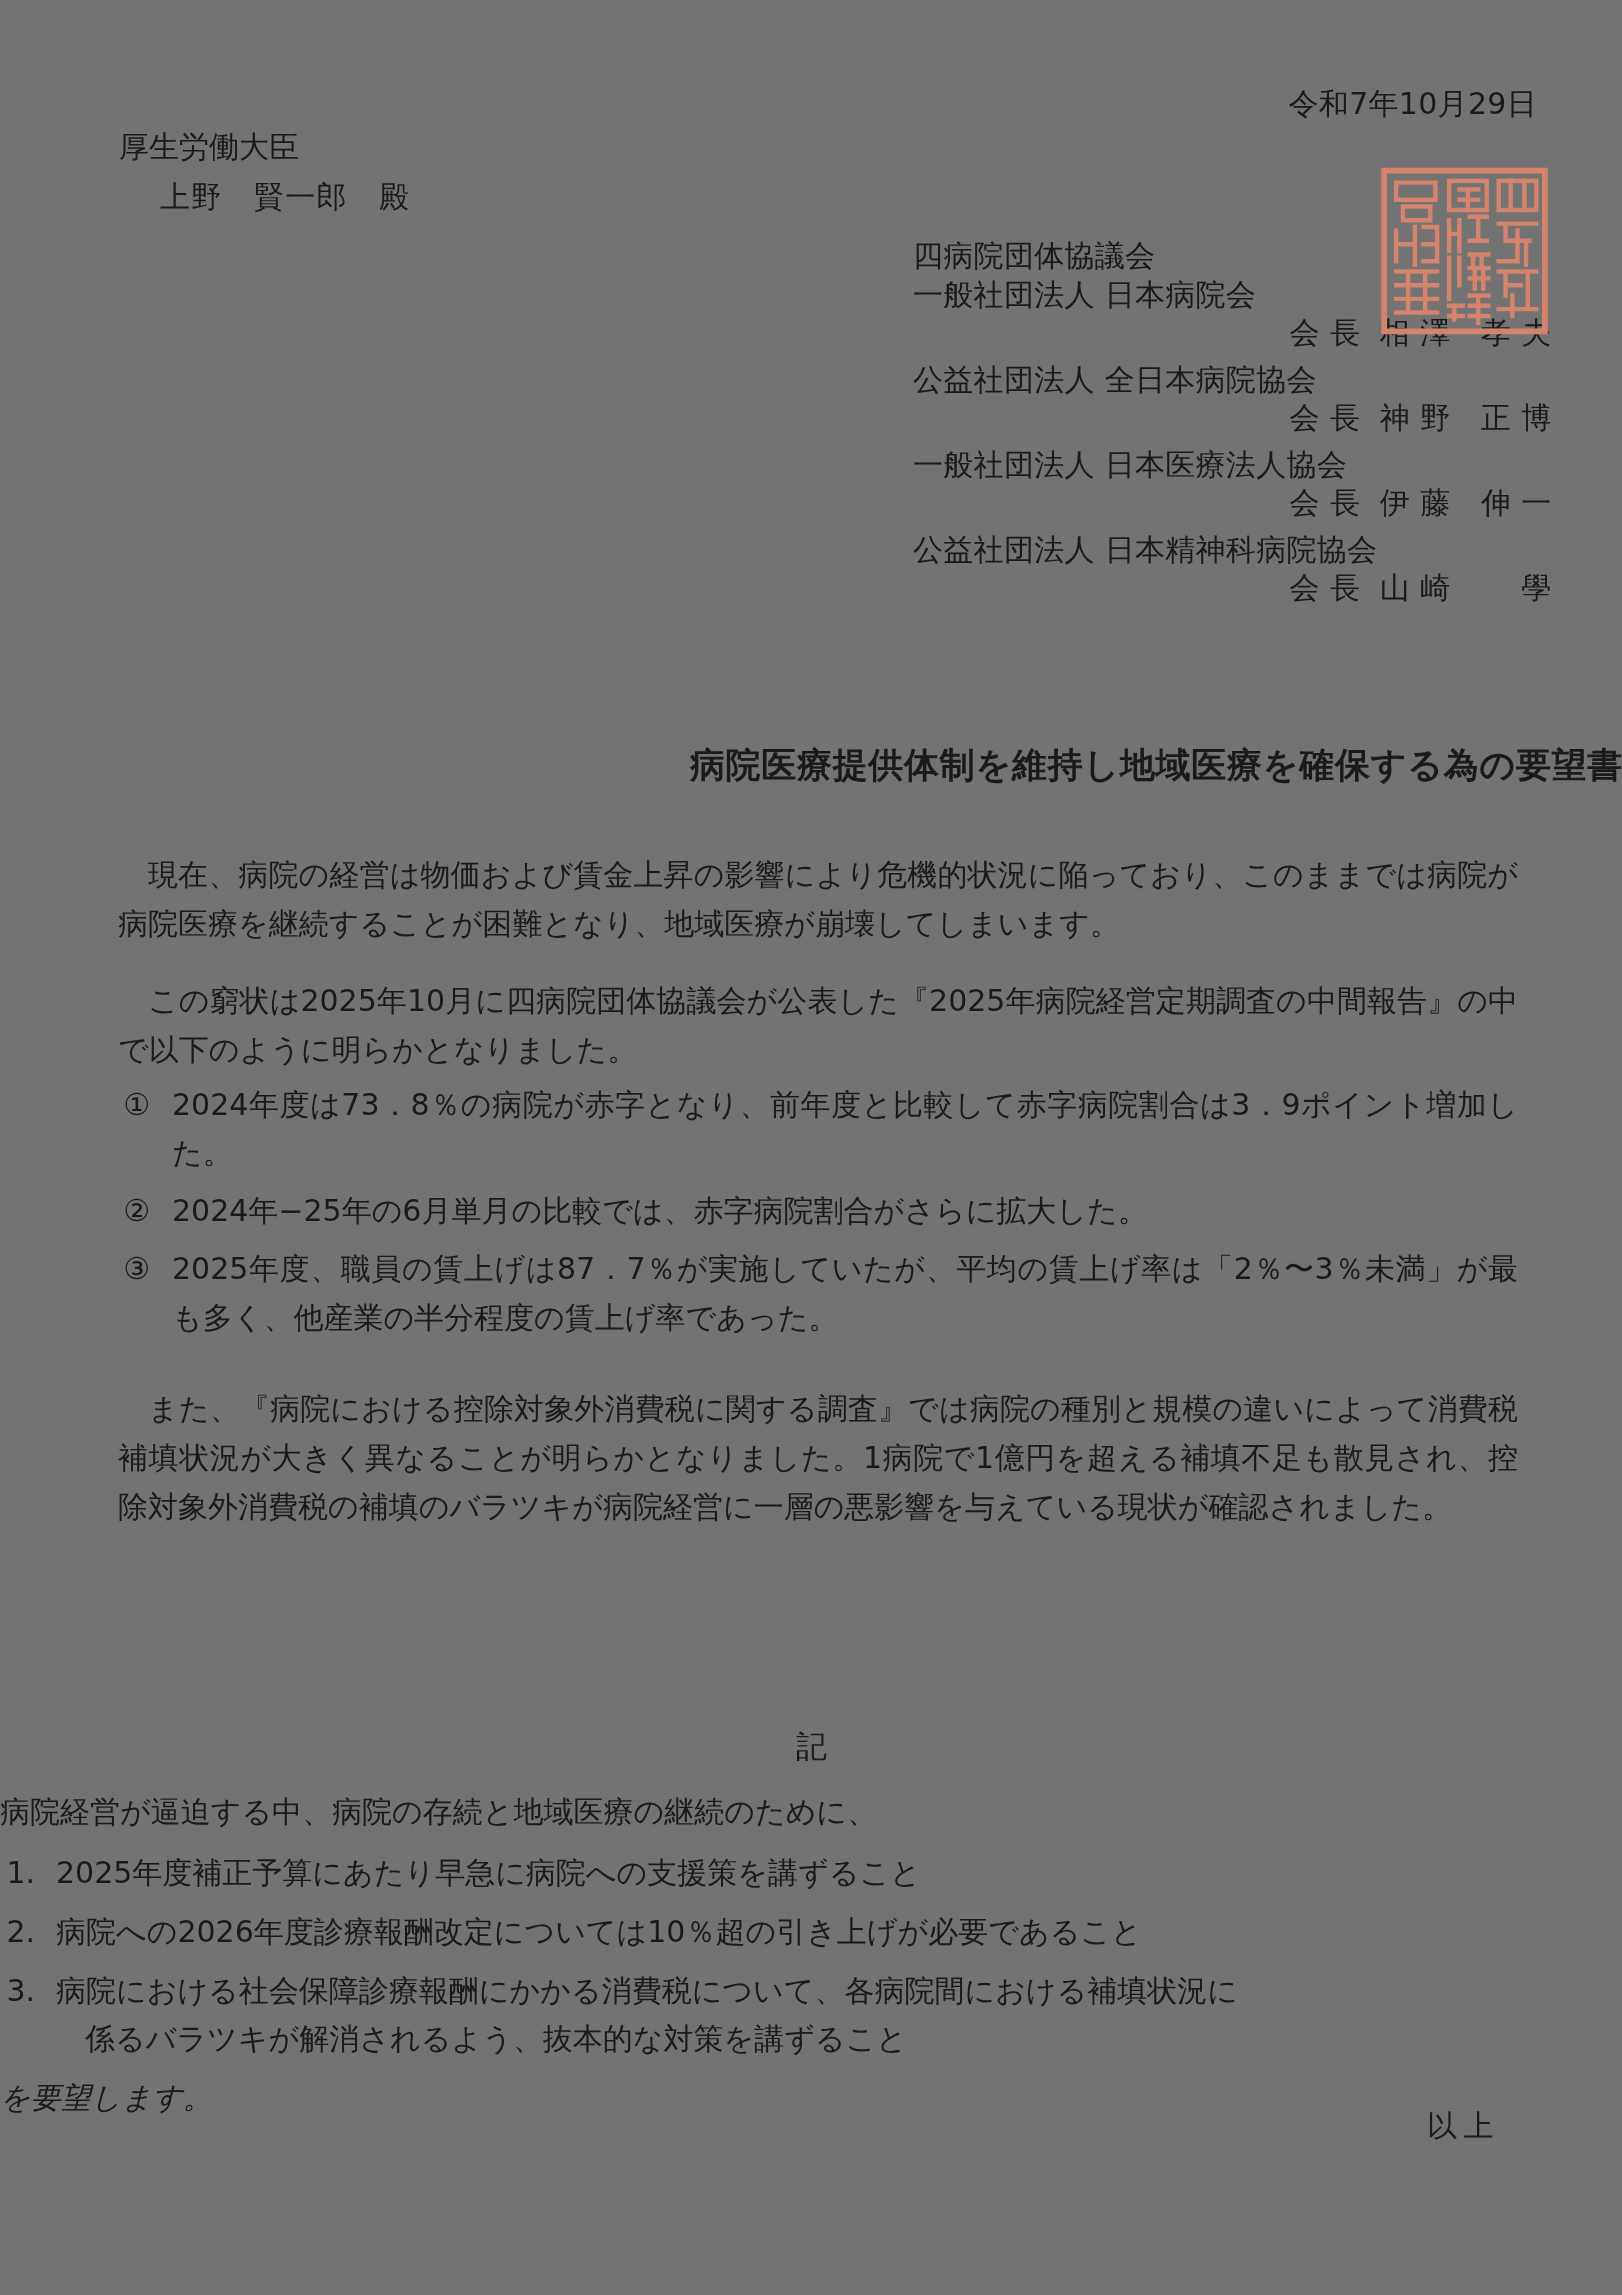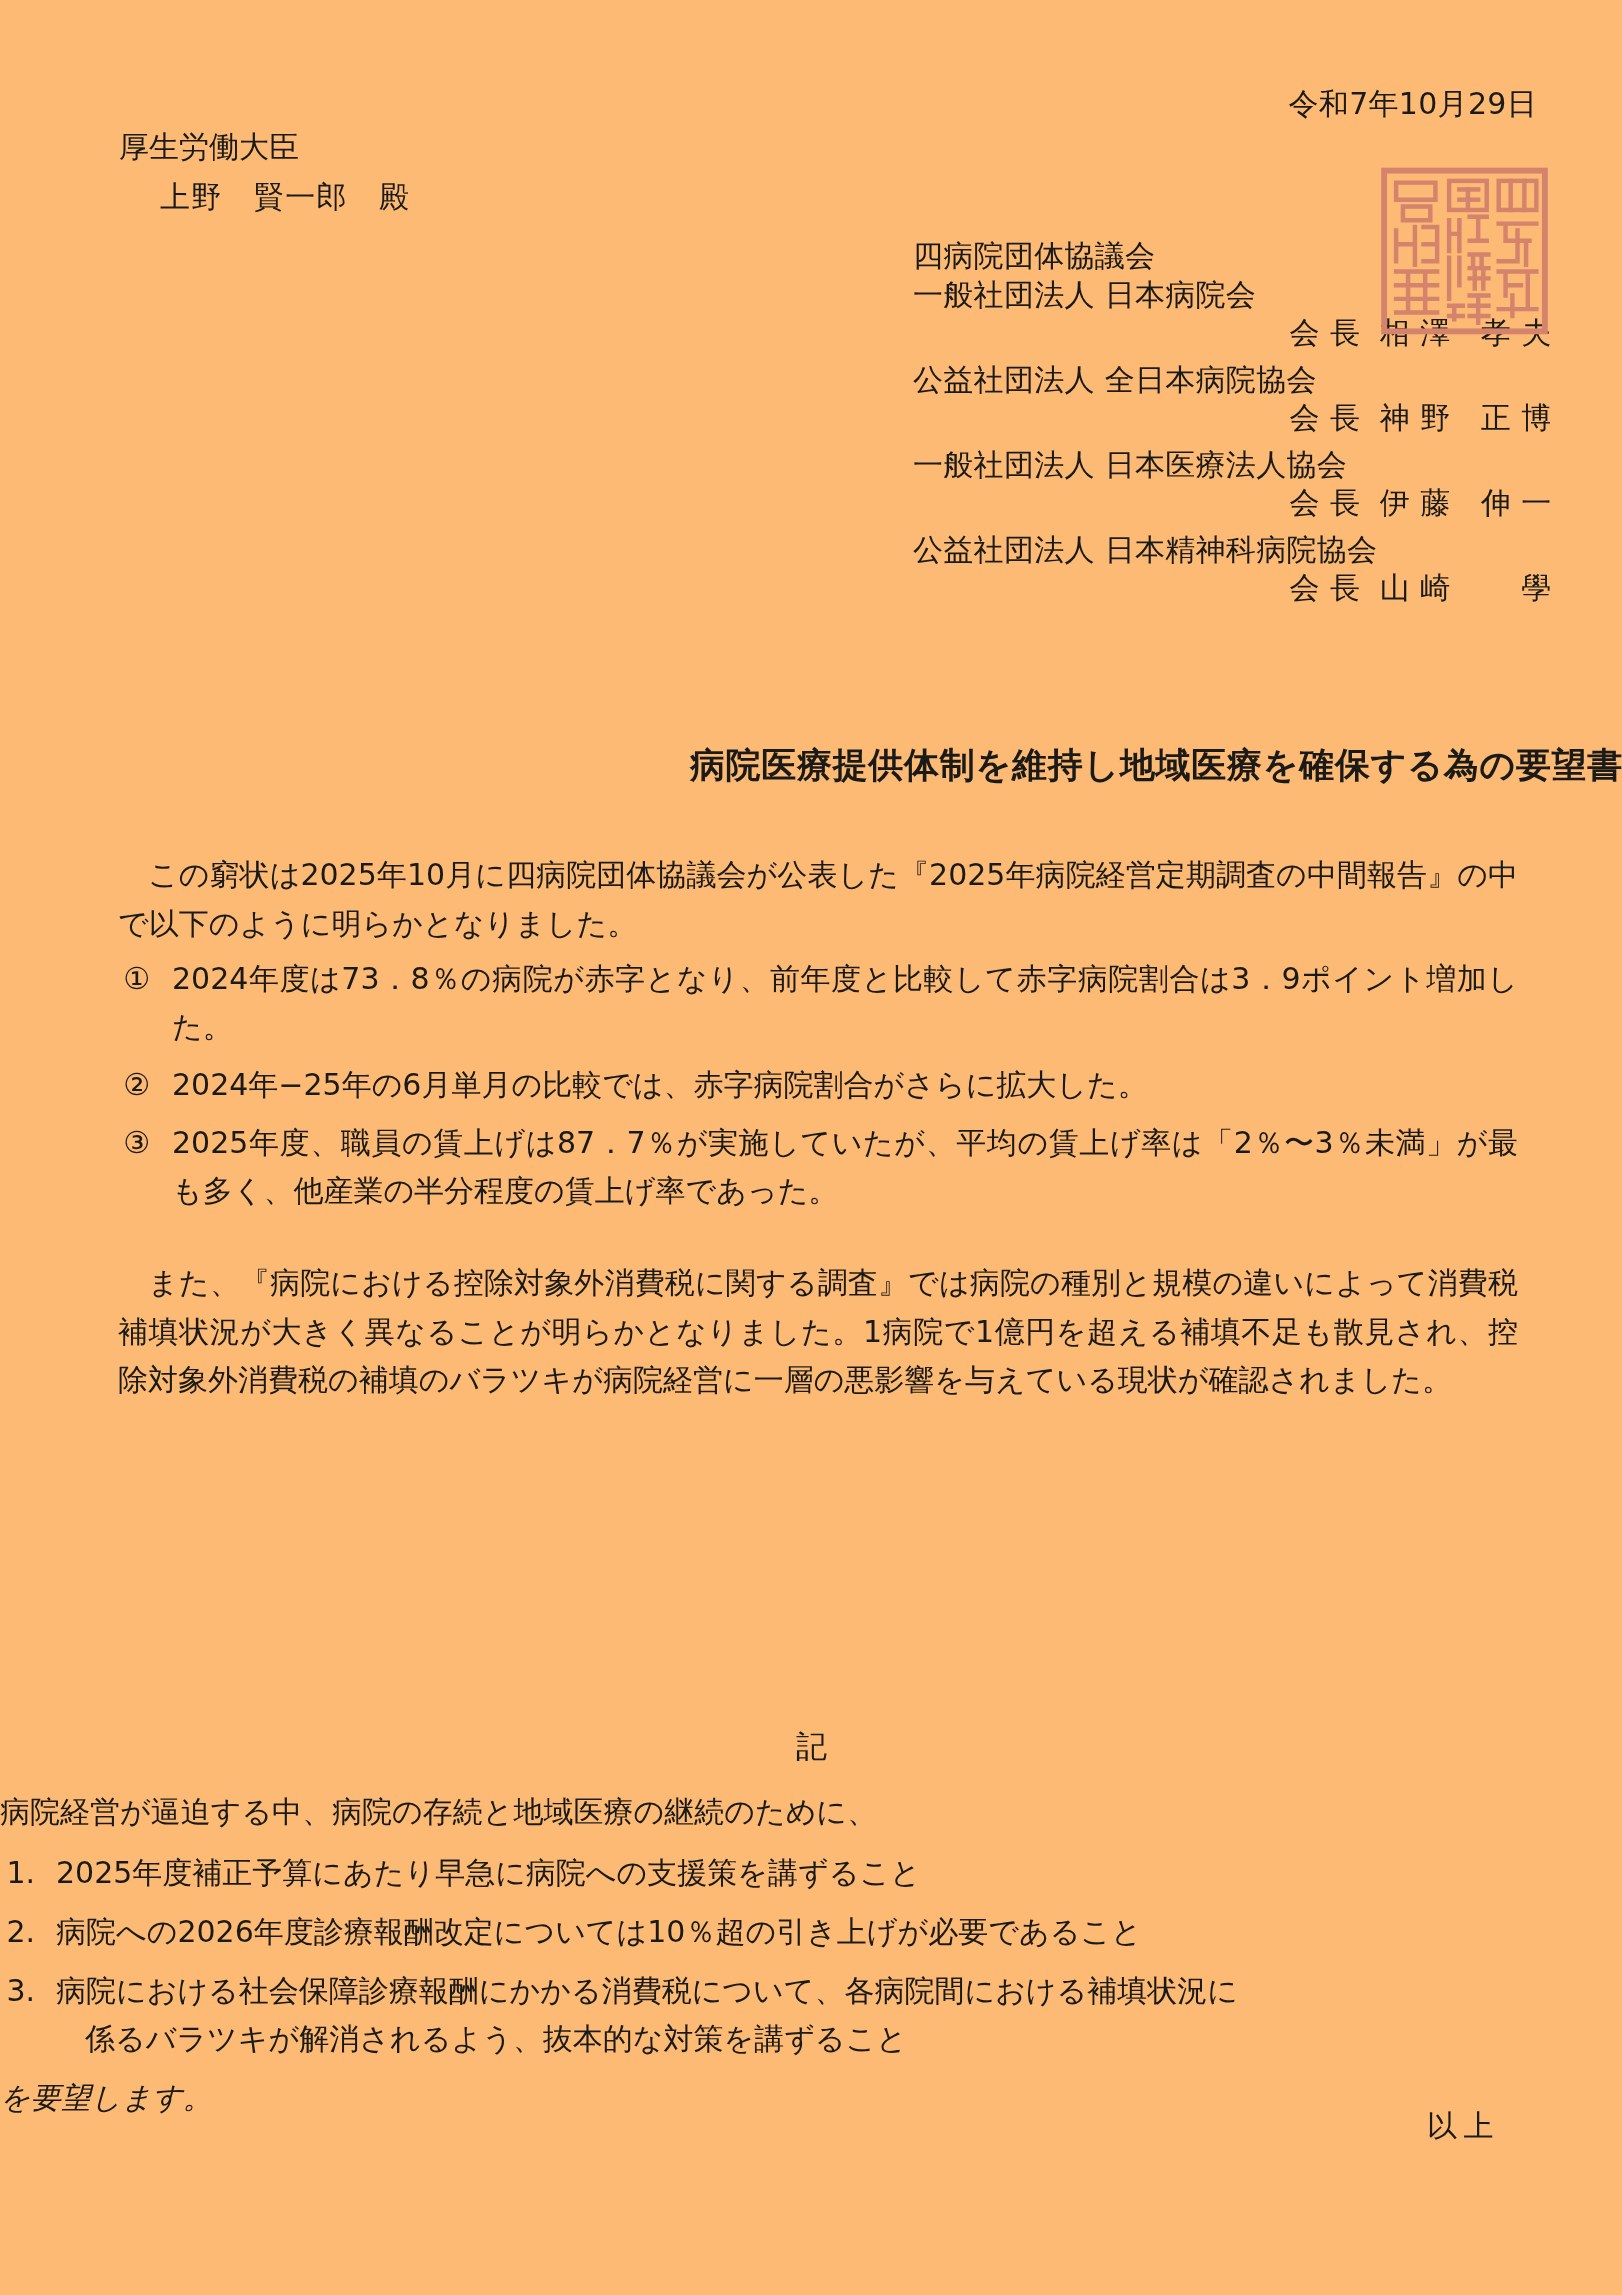--- a/index.html
+++ b/index.html
@@ -8,21 +8,21 @@
     background: #ffffff;
   }
   body {
     font-family: "DejaVu Sans", "Liberation Sans", sans-serif;
     color: #1a1a18;
   }
   .page {
     position: relative;
     width: 1623px;
     height: 2295px;
-    background: #fdba74;
+    background: #737373;
     overflow: hidden;
   }
 
   
   .date-line {
     position: absolute;
     top: 84px;
     right: 86px;
     font-size: 30px;
     letter-spacing: 0.3px;
@@ -239,20 +239,21 @@
 
     <div class="sig-org">公益社団法人 日本精神科病院協会</div>
     <div class="sig-name">
       <span class="role">会長</span><span class="person">山崎 　學</span>
     </div>
   </div>
 
   <div class="doc-title">病院医療提供体制を維持し地域医療を確保する為の要望書</div>
 
   <div class="body-text">
+    <p class="para">現在、病院の経営は物価および賃金上昇の影響により危機的状況に陥っており、このままでは病院が病院医療を継続することが困難となり、地域医療が崩壊してしまいます。</p>
 
     <p class="para tight">この窮状は2025年10月に四病院団体協議会が公表した『2025年病院経営定期調査の中間報告』の中で以下のように明らかとなりました。</p>
 
     <ol class="circled">
       <li>
         <span class="marker">①</span>
         <span>2024年度は73．8％の病院が赤字となり、前年度と比較して赤字病院割合は3．9ポイント増加した。</span>
       </li>
       <li>
         <span class="marker">②</span>

